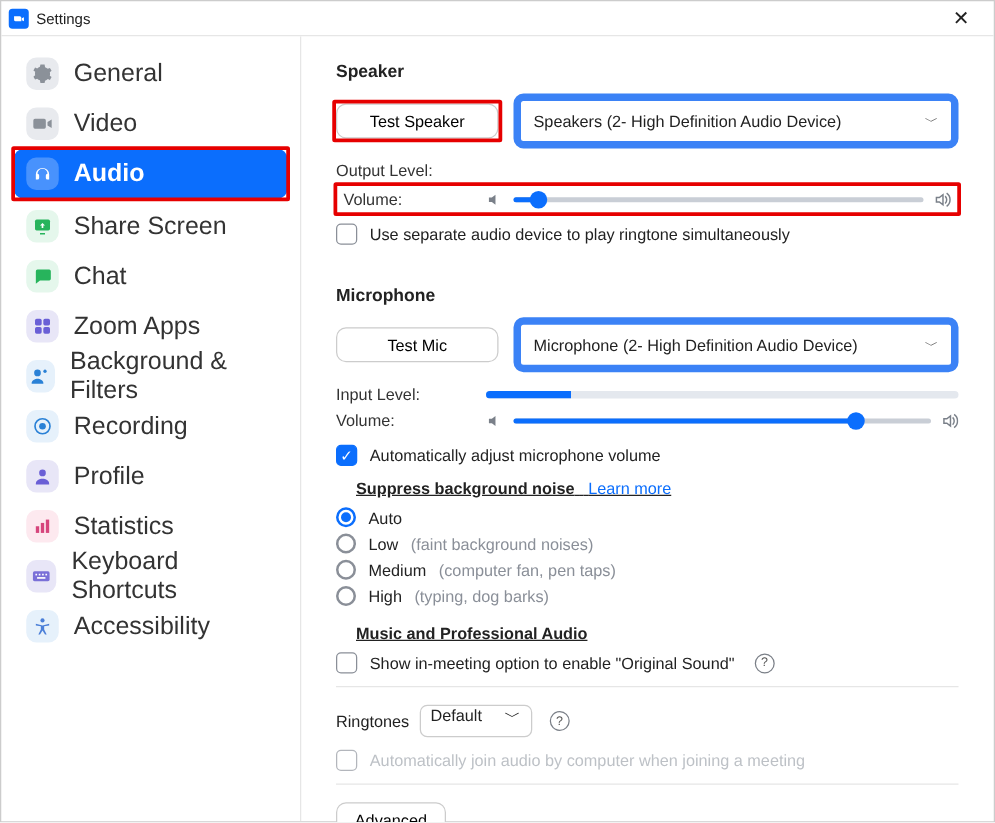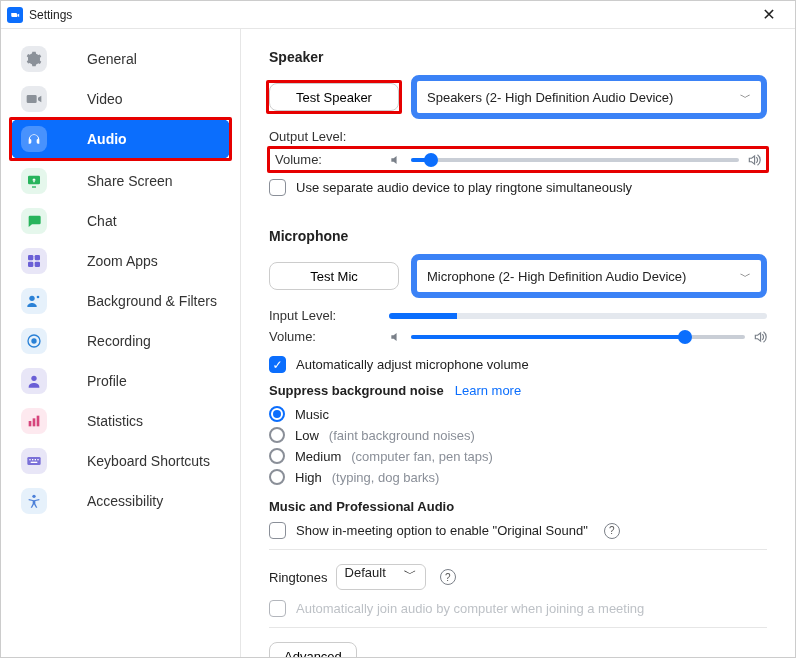--- a/index.html
+++ b/index.html
@@ -7,21 +7,21 @@
   .window { width: 796px; height: 658px; border: 1px solid #ccc; display: flex; flex-direction: column; position: relative; overflow: hidden;}
   .titlebar { height: 28px; display: flex; align-items: center; padding: 0 6px; border-bottom: 1px solid #e6e6e6; }
   .titlebar .logo { width: 16px; height: 16px; background: #0b6efd; border-radius:3px; display:flex; align-items:center; justify-content:center; margin-right:6px;}
   .titlebar .logo svg { width:10px; height:10px; fill:#fff;}
   .titlebar .title { font-size: 12px; }
   .titlebar .close { margin-left: auto; width: 40px; text-align: center; font-size: 16px; cursor: pointer; }
   .body { flex: 1; display: flex; overflow: hidden;}
   .sidebar { width: 240px; border-right: 1px solid #e6e6e6; padding: 10px 10px; overflow-y:auto;}
   .side-item { display: flex; align-items: center; height: 40px; padding: 0 10px; border-radius: 8px; cursor: pointer; margin-bottom: 0px; }
   .side-item .icon { width: 26px; height: 26px; border-radius: 8px; display:flex; align-items:center; justify-content:center; margin-right: 12px; font-size:14px;}
-  .side-item .label { font-size: 14px; color:#333;margin-left:28px; }
+  .side-item .label { font-size: 20px; color:#333; }
   .side-item.active { background: #0b6efd; }
   .side-item.active .label { color: #fff; font-weight: 600; }
   .red-box { border: 3px solid #e60000; border-radius: 2px; }
   .side-wrap-active { position: relative; margin-bottom:2px;}
   .side-wrap-active .red-box { position:absolute; inset:-2px; pointer-events:none;}
   .content { flex: 1; padding: 20px 28px 10px 28px; overflow-y: auto; }
   .section-head { font-weight: 600; font-size: 14px; margin-bottom: 10px; }
   .row { display: flex; align-items: center; margin-bottom: 10px; }
   .btn { height: 28px; padding: 0 18px; border: 1px solid #ccc; border-radius: 8px; background: #fff; font-size: 13px; cursor: pointer; display:inline-flex; align-items:center; justify-content:center;}
   .btn.wide { width: 130px; }
@@ -41,21 +41,21 @@
   .check-row { display:flex; align-items:center; gap:10px; margin:6px 0; }
   .checkbox { width:17px; height:17px; border:1.5px solid #8a8f98; border-radius:4px; display:flex; align-items:center; justify-content:center; background:#fff; cursor:pointer;}
   .checkbox.checked { background:#0b6efd; border-color:#0b6efd; }
   .checkbox.checked::after { content:"✓"; color:#fff; font-size:12px; line-height:1;}
   .radio { width:16px; height:16px; border:2px solid #8a8f98; border-radius:50%; display:flex; align-items:center; justify-content:center; cursor:pointer;}
   .radio.checked { border-color:#0b6efd;}
   .radio.checked::after { content:""; width:8px; height:8px; background:#0b6efd; border-radius:50%;}
   .radio-label { display:flex; align-items:center; gap:10px; margin:5px 0;}
   .hint { color:#8a8f98; }
   .link { color:#0b6efd; cursor:pointer;}
-  .subhead { font-weight:600; margin:14px 0 8px 0;}
+  .subhead { font-weight:600; margin:14px 0 8px 16px;text-decoration:underline;}
   .help-icon { width:16px;height:16px;border:1.2px solid #7a7f87;border-radius:50%;display:inline-flex;align-items:center;justify-content:center;font-size:10px;color:#555;margin-left:6px; cursor:pointer;}
   .small-select { height:26px; border:1px solid #ccc; border-radius:6px; padding:0 8px; display:inline-flex; align-items:flex-start; gap:18px; cursor:pointer;}
   .divider { border-top:1px solid #e6e6e6; margin:10px 0 14px 0;}
   .icon-g { background:#e8eaee; color:#8b9199; }
   .icon-video { background:#e8eaee; color:#8b9199; }
   .icon-audio { background:rgba(255,255,255,0.25); color:#fff; }
   .icon-share { background:#e5f7ec; color:#27b45c; }
   .icon-chat { background:#e5f7ec; color:#27b45c; }
   .icon-apps { background:#e8e6f7; color:#6a5fd6; }
   .icon-bg { background:#e6f1fb; color:#2a81d6; }
@@ -283,21 +283,21 @@
         <span>Automatically adjust microphone volume</span>
       </div>
 
       <div class="subhead" style="margin-top:10px;">
         <span>Suppress background noise</span>
         <span>&nbsp;</span>
         <span class="link" style="font-weight:400">Learn more</span>
       </div>
       <div class="radio-label">
         <div class="radio checked"></div>
-        <span>Music</span>
+        <span>Auto</span>
       </div>
       <div class="radio-label">
         <div class="radio"></div>
         <span>Low</span>
         <span class="hint">(faint background noises)</span>
       </div>
       <div class="radio-label">
         <div class="radio"></div>
         <span>Medium</span>
         <span class="hint">(computer fan, pen taps)</span>

